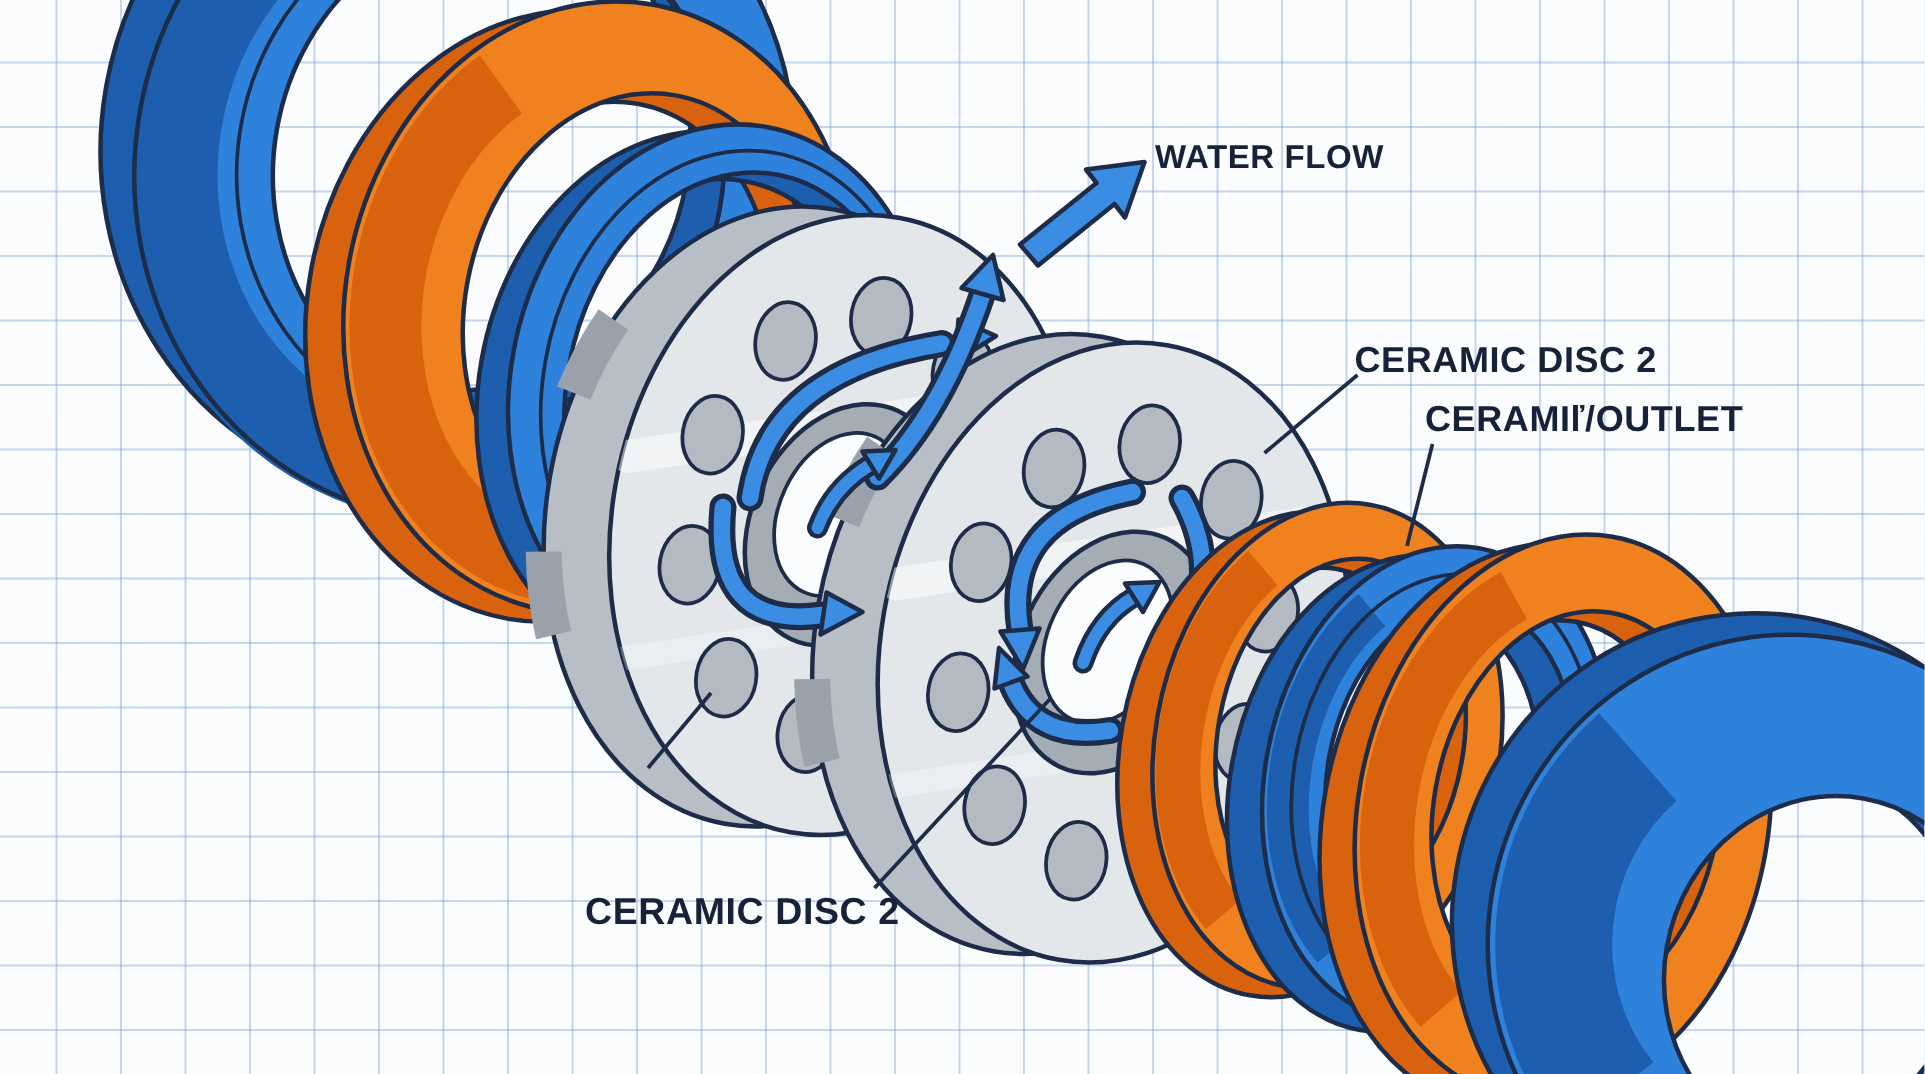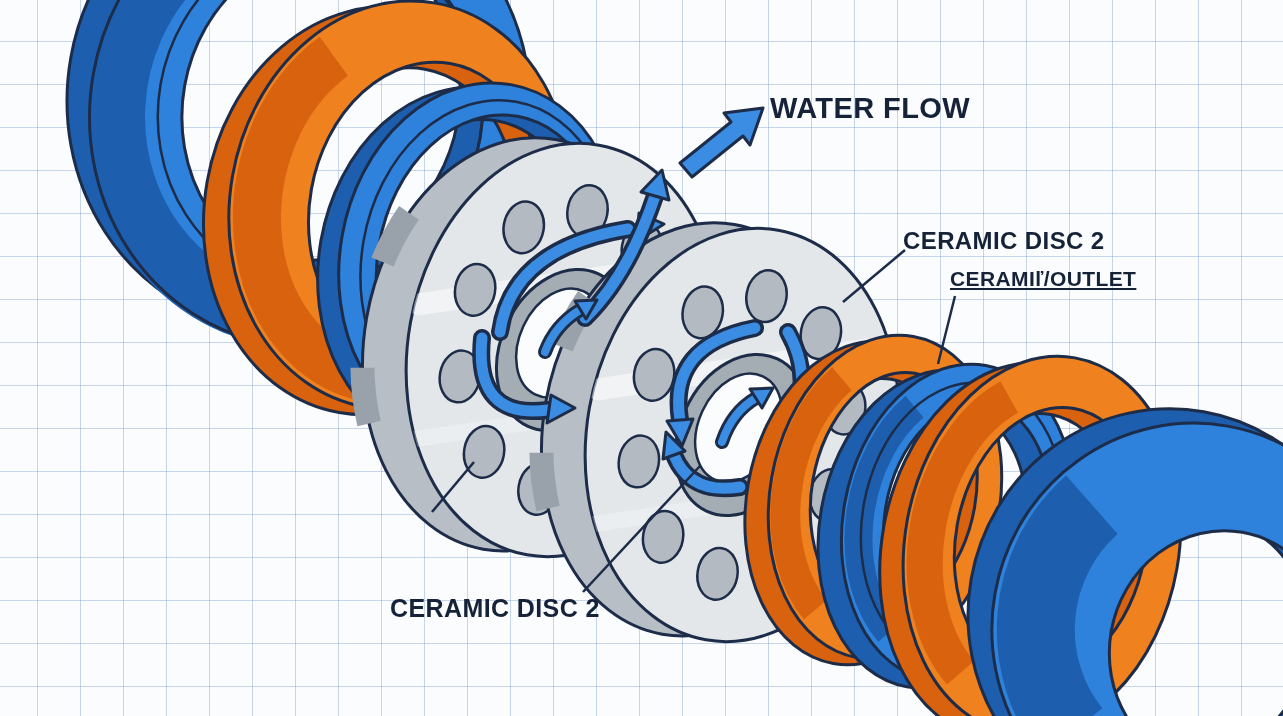--- a/index.html
+++ b/index.html
@@ -12,23 +12,23 @@
     background-size:43px 43px;
     background-position:-6px -2px;
     font-family:"Liberation Sans", sans-serif;
   }
   svg{position:absolute;left:0;top:0;}
   .lbl{
     position:absolute;font-weight:700;font-size:25px;line-height:1.1;
     color:var(--c-label,#152238);letter-spacing:.4px;white-space:nowrap;
     font-family:"Liberation Sans", sans-serif;
   }
-  .lbl-waterflow{left:770px;top:93px;font-size:29px;}
+  .lbl-waterflow{left:770px;top:93px;font-size:22px;}
   .lbl-disc2top{left:903px;top:228px;font-size:24px;}
-  .lbl-outlet{left:950px;top:267px;font-size:21px;text-decoration:underline;}
+  .lbl-outlet{left:950px;top:267px;font-size:24px;}
   .lbl-disc1{left:235px;top:517px;}
   .lbl-disc2bottom{left:390px;top:595px;}
 
   .fill-blue{fill:var(--c-blue,#2e82dc);}
   .fill-blue-dark{fill:var(--c-blue-dark,#1d5fae);}
   .fill-orange{fill:var(--c-orange,#f0811f);}
   .fill-orange-dark{fill:var(--c-orange-dark,#d8620e);}
   .fill-face{fill:var(--c-disc-face,#e3e7ea);}
   .fill-rim{fill:var(--c-disc-rim,#b7bec6);}
   .fill-hole{fill:var(--c-disc-hole,#b3bac1);}

